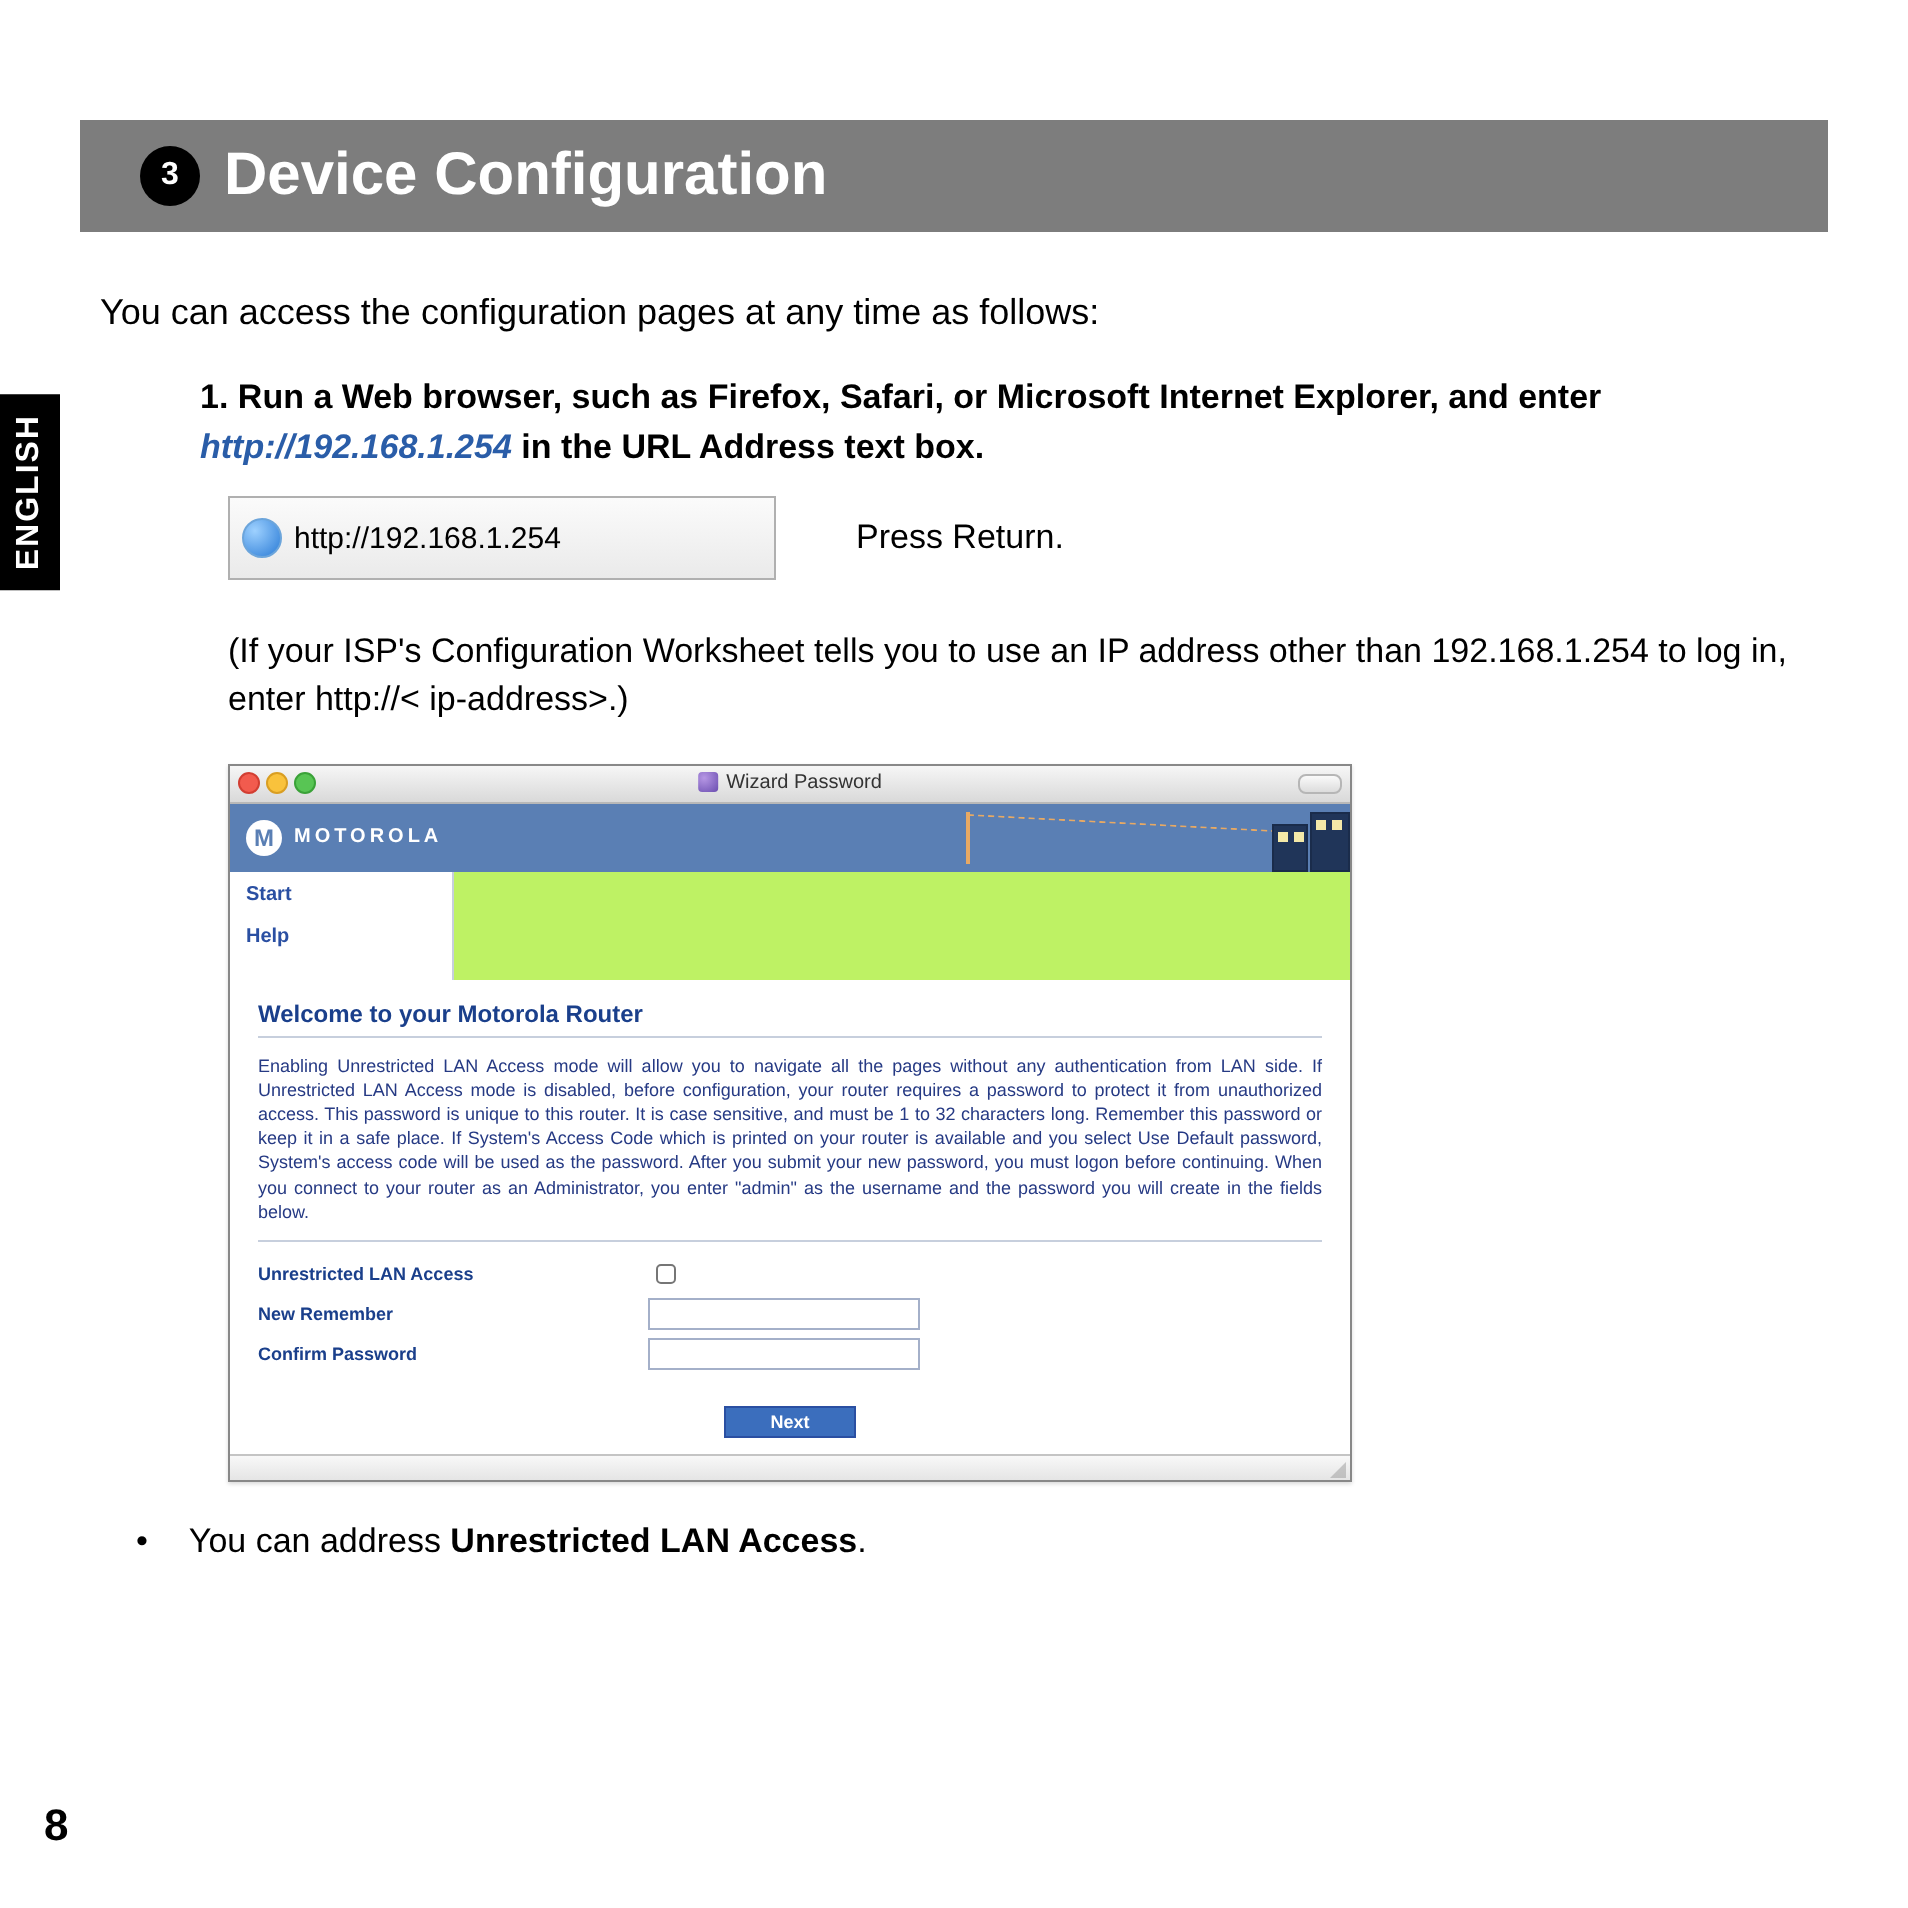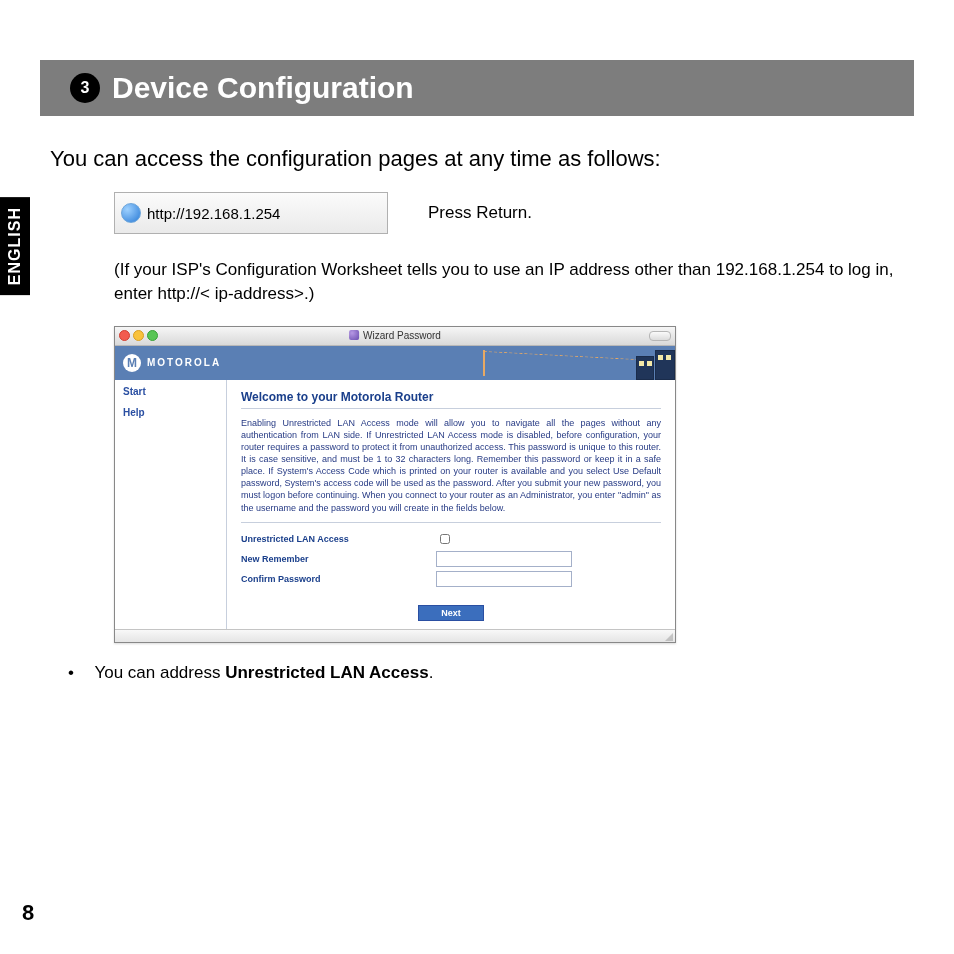--- a/index.html
+++ b/index.html
@@ -36,21 +36,21 @@
     justify-content: center;
     font-size: 16px;
     margin-right: 12px;
   }
   .title-text {
     color: #fff;
     font-size: 30px;
     font-weight: bold;
   }
   .intro {
-    font-size: 22px;
+    font-size: 18px;
     margin: 30px 0 20px 10px;
   }
   .english-tab {
     position: absolute;
     left: 0;
     top: 197px;
     background: #000;
     color: #fff;
     font-weight: bold;
     font-size: 16px;
@@ -203,20 +203,21 @@
     position:absolute; right:0; bottom:0;
     display:flex;
     align-items:flex-end;
   }
   .art .b1 { width:16px; height:22px; background:#203559; margin-right:1px; border:1px solid #1a2c4b;}
   .art .b2 { width:18px; height:28px; background:#203559; border:1px solid #1a2c4b;}
   .art .win { width:5px; height:5px; background:#f4e9a8; display:inline-block; margin:2px 1px 0 2px;}
   .router-body {
     display:flex;
     background:#bef264;
+    flex-direction:column;
   }
   .router-side {
     width: 95px;
     background:#fff;
     border-right:1px solid #c7cfdd;
     padding:6px 8px;
   }
   .router-side a {
     display:block;
     color:#2a4fa2;
@@ -318,20 +319,24 @@
 <div class="page">
   <div class="title-bar">
     <div class="title-number">3</div>
     <div class="title-text">Device Configuration</div>
   </div>
 
   <div class="intro">You can access the configuration pages at any time as follows:</div>
 
   <div class="steps">
 
+    <div class="step-lead">
+      <span class="num">1.</span>
+      <span>Run a Web browser, such as Firefox, Safari, or Microsoft Internet Explorer, and enter </span><span class="link">http://192.168.1.254</span><span> in the URL Address text box.</span>
+    </div>
 
     <div class="urlbar-row">
       <div class="urlbar">
         <span class="globe"></span>
         <span>http://192.168.1.254</span>
       </div>
       <div class="press-return">Press Return.</div>
     </div>
 
     <div class="note">(If your ISP's Configuration Worksheet tells you to use an IP address other than 192.168.1.254 to log in, enter http://&lt; ip-address&gt;.)</div>

